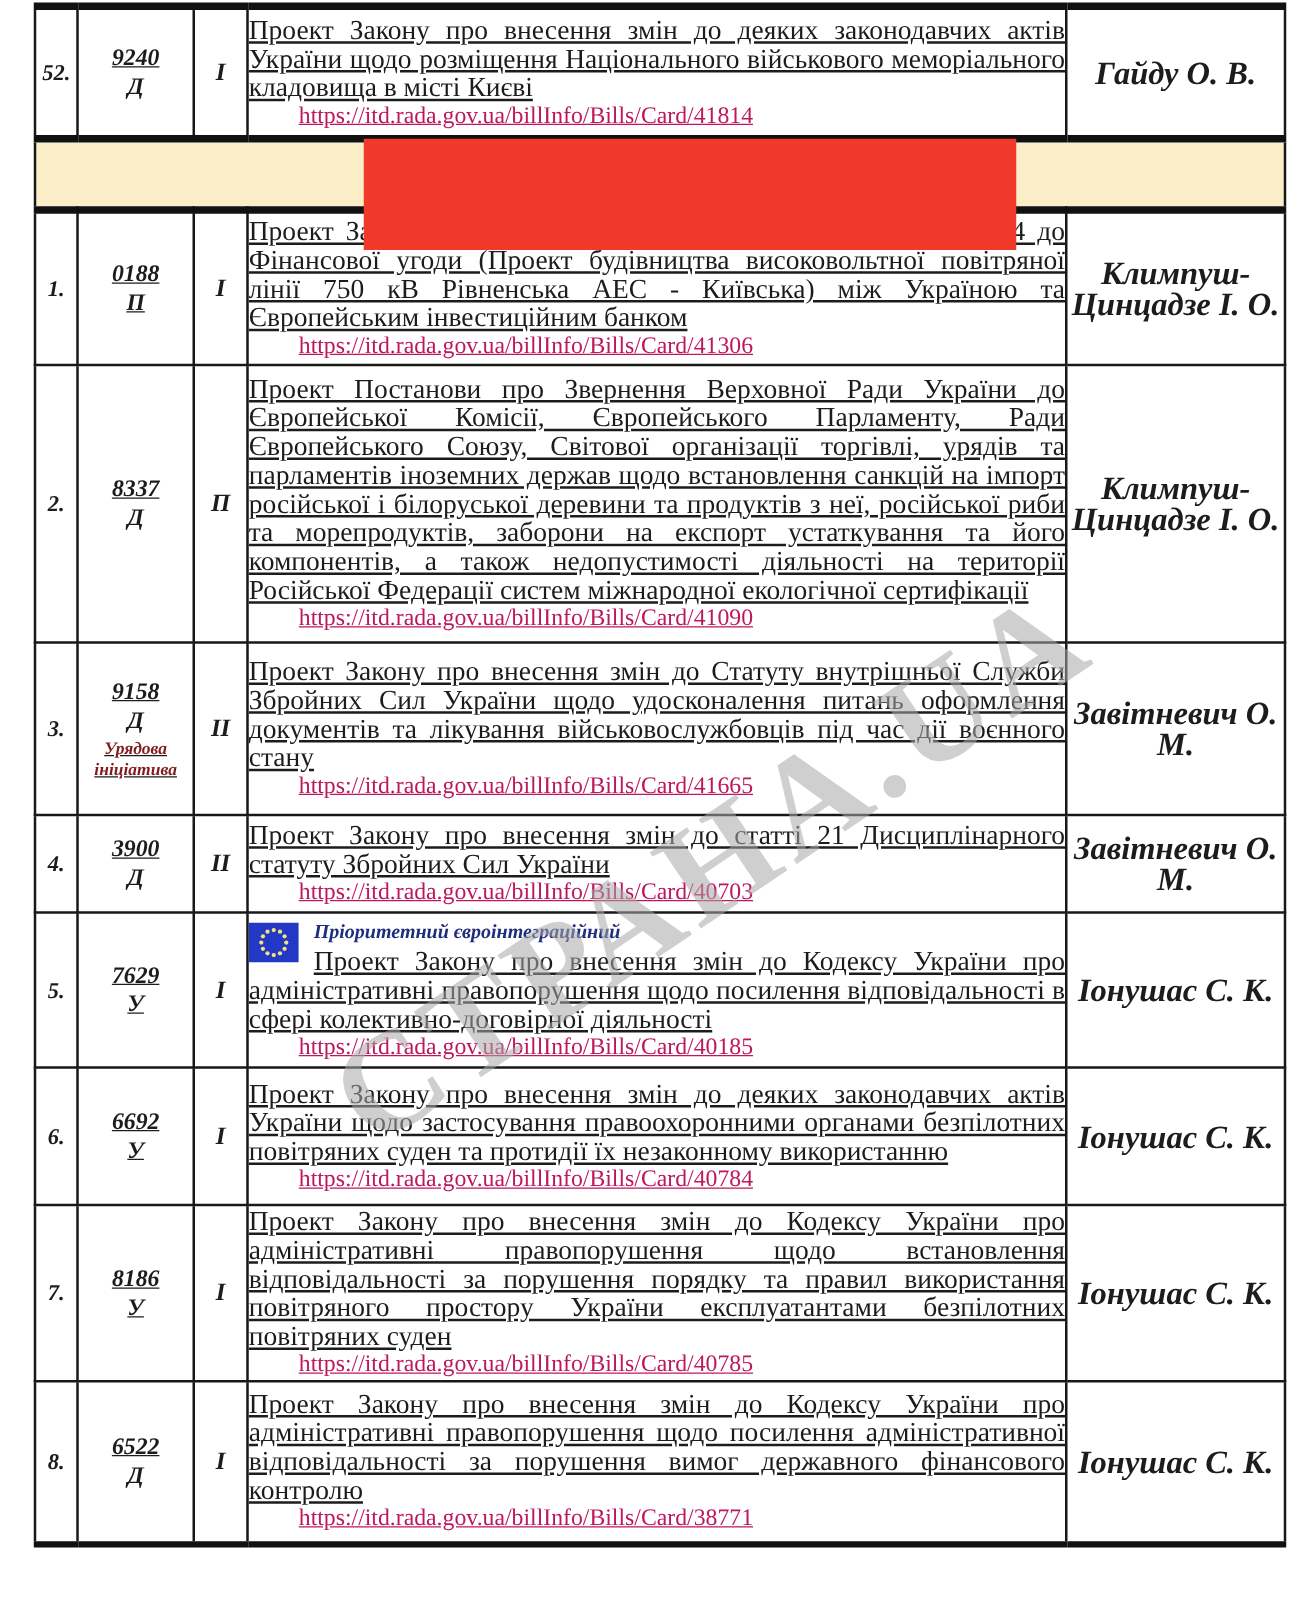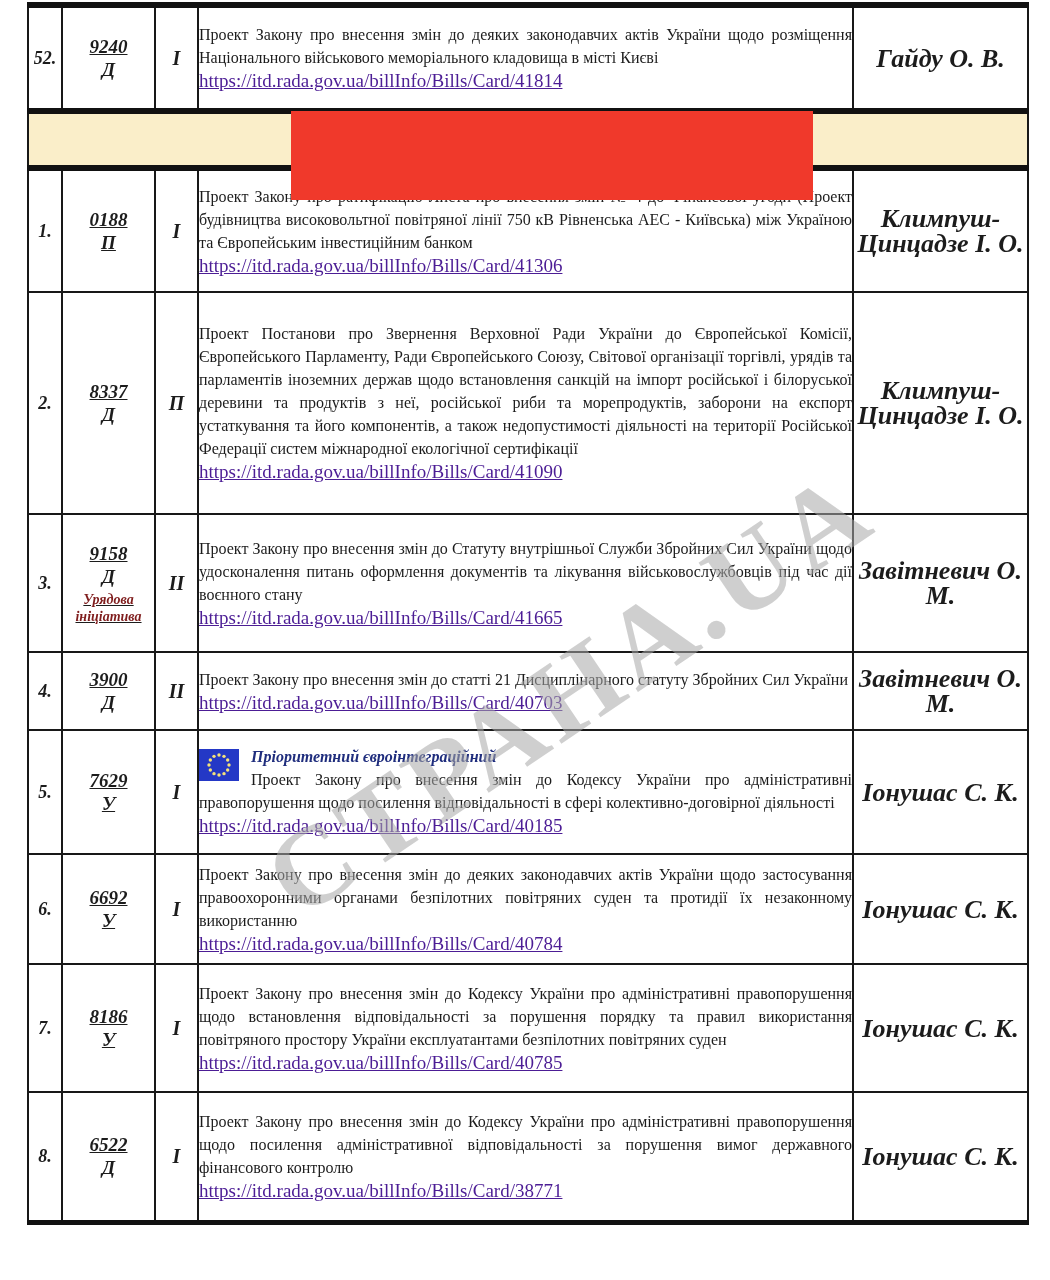--- a/index.html
+++ b/index.html
@@ -45,30 +45,32 @@
   td.c-read{
     text-align:center;
     font-weight:bold;font-style:italic;
     font-size:20px;
   }
   td.c-desc{
     vertical-align:top;
     padding:5px 9px 4px 8px;
   }
   .desc-text{
-    font-size:16px;line-height:23px;
+    font-size:22px;line-height:23px;
     text-align:justify;
+    text-decoration:underline;
   }
   .desc-link{
     display:inline-block;
     font-size:19px;line-height:24px;
-    color:#4c1d95;
+    color:#be185d;
     text-decoration:underline;
     cursor:pointer;
     word-break:break-all;
+    padding-left:40px;
   }
   td.c-author{
     text-align:center;
     font-weight:bold;font-style:italic;
     font-size:26px;line-height:25px;
     padding:0 8px;
   }
   tr.sep-row td{
     background:#faeec9;
     border-top:6px solid #111;

